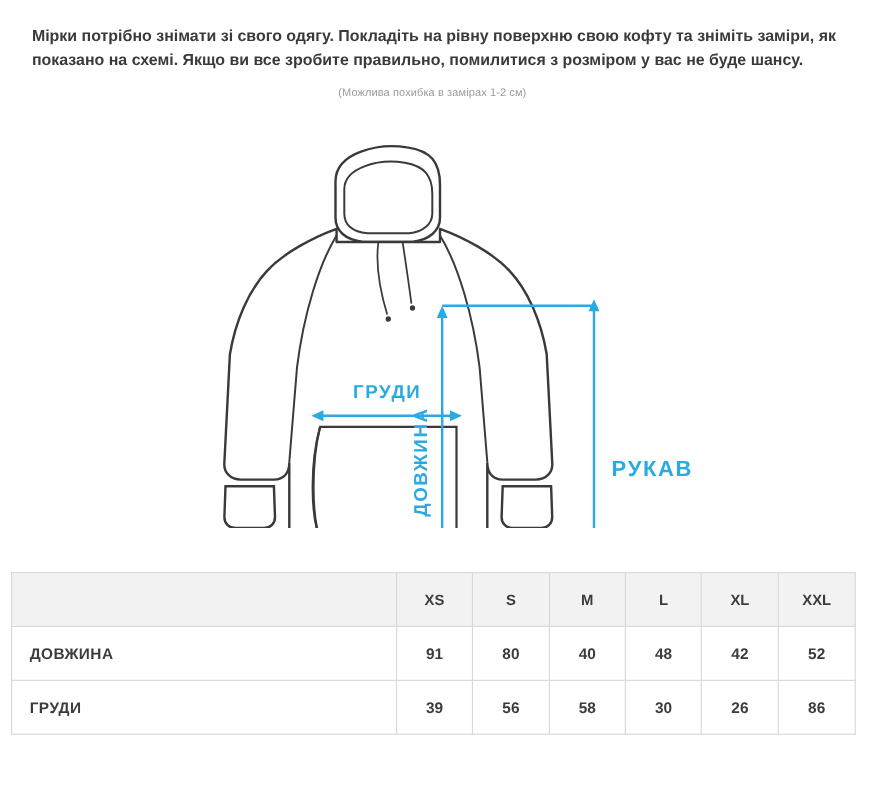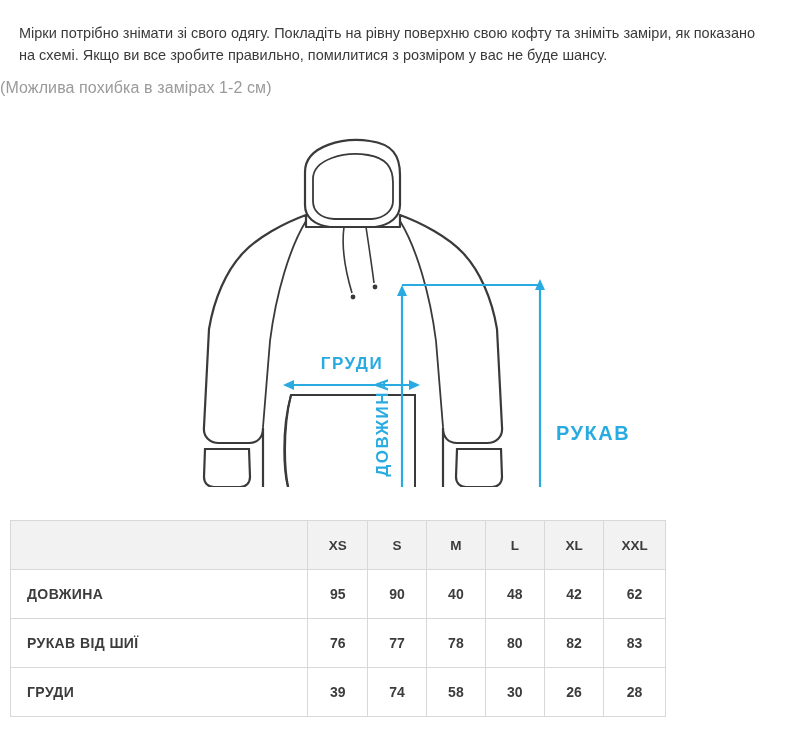--- a/index.html
+++ b/index.html
@@ -15,30 +15,31 @@
     position: relative;
     overflow: hidden;
   }
   .page {
     width: 800px;
     height: 729px;
     position: relative;
     box-sizing: border-box;
   }
   .intro {
-    padding: 22px 30px 0 19px;
+    padding: 22px 30px 0 29px;
     font-size: 14.5px;
     line-height: 1.55;
     color: #3a3a3a;
     max-width: 740px;
+    font-weight: bold;
   }
   .note {
-    text-align: left;
+    text-align: center;
     padding: 12px 14px 0 0;
-    font-size: 16px;
+    font-size: 10px;
     color: #9a9a9a;
     letter-spacing: 0.1px;
   }
   .diagram-wrap {
     position: relative;
     width: 800px;
     height: 390px;
   }
   svg.diagram {
     position: absolute;
@@ -46,21 +47,21 @@
     left: 0;
   }
   .table-wrap {
     position: absolute;
     left: 10px;
     top: 520px;
     width: 780px;
   }
   table.size-table {
     border-collapse: collapse;
-    width: 656px;
+    width: 768px;
     font-size: 14px;
   }
   table.size-table th,
   table.size-table td {
     border: 1px solid #d8d8d8;
     height: 46px;
     text-align: center;
     font-weight: bold;
     color: #3c3c3c;
   }
@@ -174,42 +175,33 @@
           <th>S</th>
           <th>M</th>
           <th>L</th>
           <th>XL</th>
           <th>XXL</th>
         </tr>
       </thead>
       <tbody>
         <tr>
           <td class="rowhead">ДОВЖИНА</td>
-          <td class="val">95</td>
-          <td class="val">90</td>
+          <td class="val">91</td>
+          <td class="val">80</td>
           <td class="val">40</td>
           <td class="val">48</td>
           <td class="val">42</td>
-          <td class="val">62</td>
-        </tr>
-        <tr>
-          <td class="rowhead">РУКАВ ВІД ШИЇ</td>
-          <td class="val">76</td>
-          <td class="val">77</td>
-          <td class="val">78</td>
-          <td class="val">80</td>
-          <td class="val">82</td>
-          <td class="val">83</td>
+          <td class="val">52</td>
         </tr>
         <tr>
           <td class="rowhead">ГРУДИ</td>
           <td class="val">39</td>
-          <td class="val">74</td>
+          <td class="val">56</td>
           <td class="val">58</td>
           <td class="val">30</td>
           <td class="val">26</td>
-          <td class="val">28</td>
+          <td class="val">86</td>
         </tr>
       </tbody>
     </table>
   </div>
 
 </div>
 
 </body></html>

